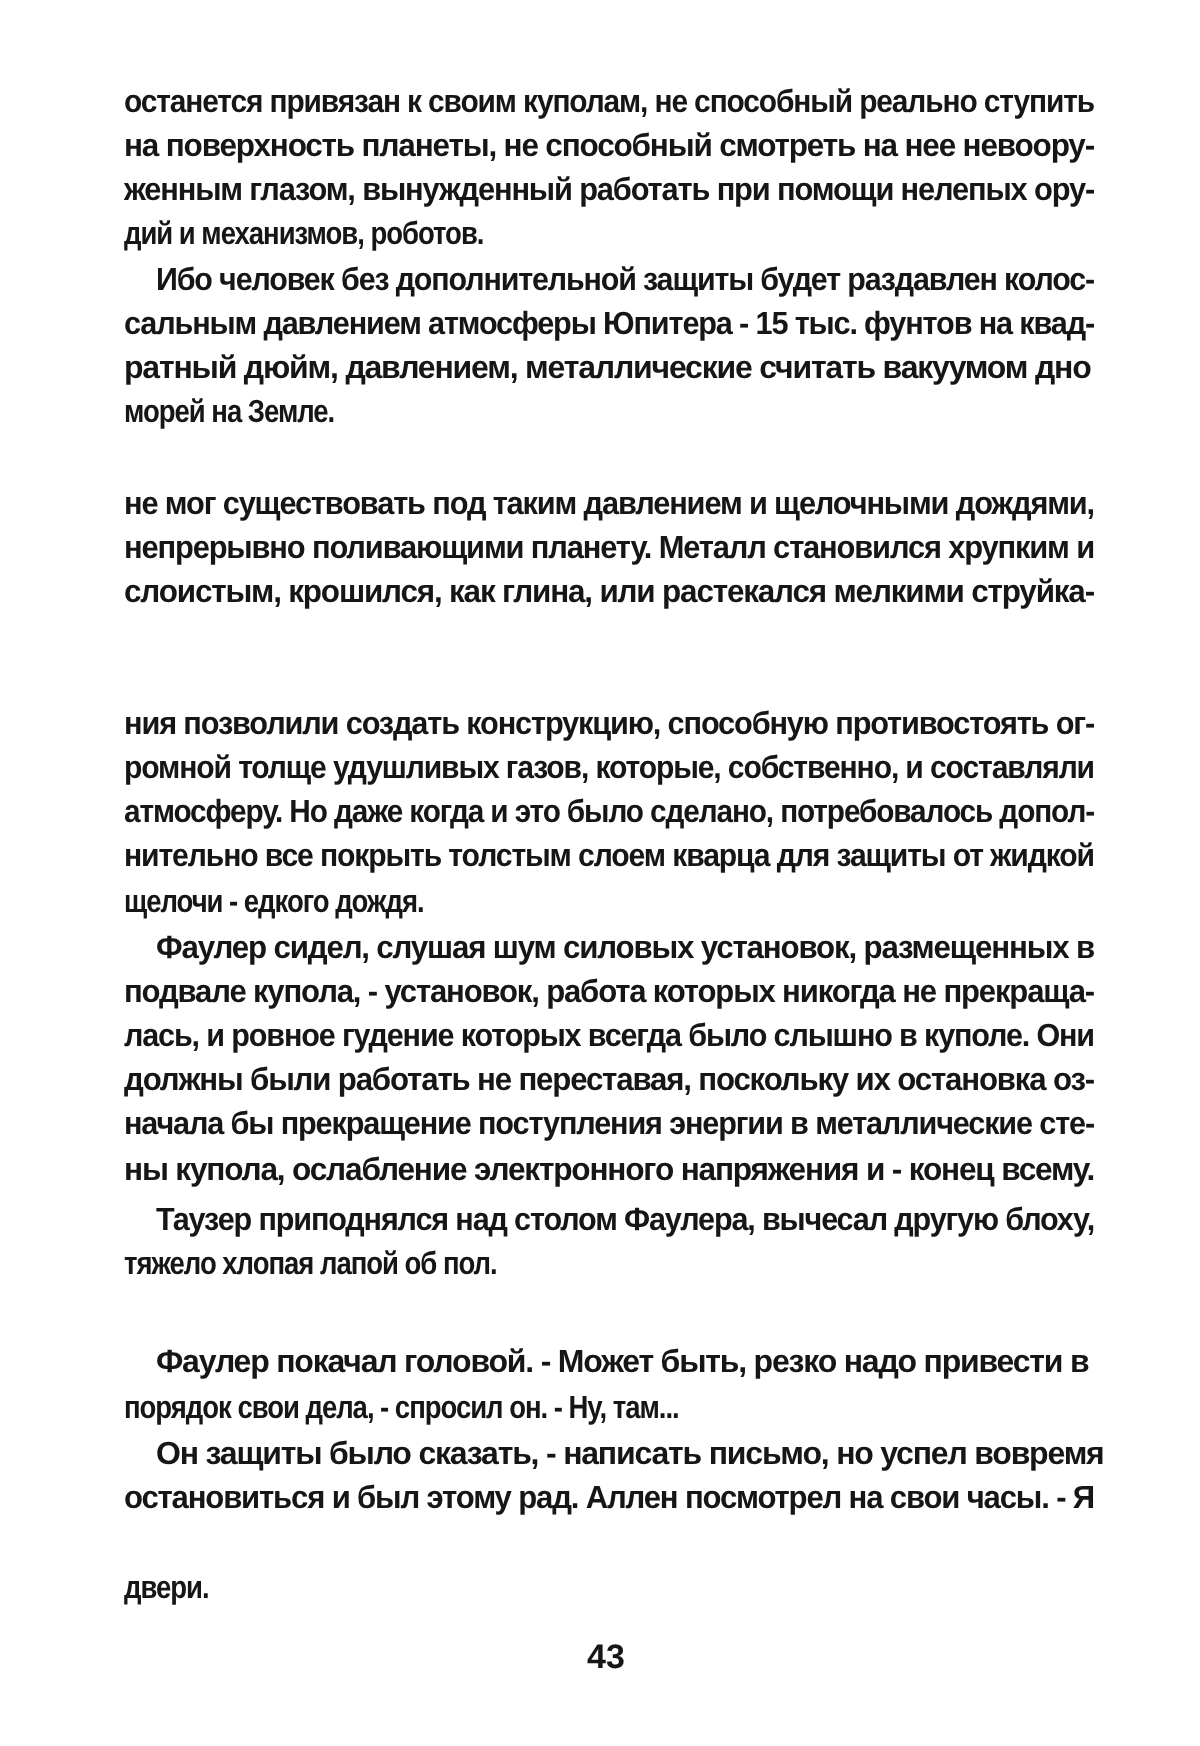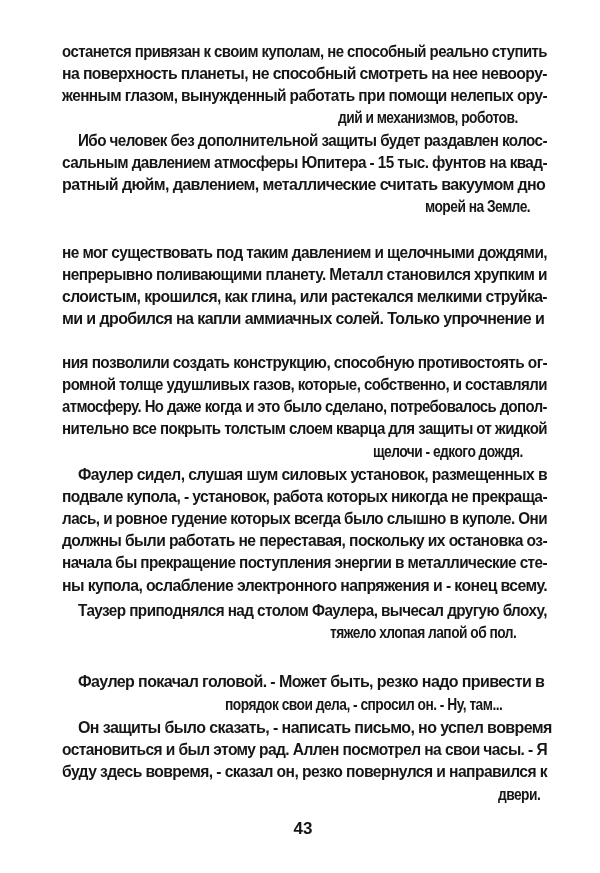--- a/index.html
+++ b/index.html
@@ -15,21 +15,21 @@
     font-weight: bold;
     font-size: 16px;
     color: #161616;
     white-space: nowrap;
     letter-spacing: -0.6px;
     word-spacing: 0px;
     transform-origin: left center;
   }
   .line.full { text-align: justify; text-align-last: justify; }
   .line.indent { left: 78px; width: 469px; }
-  .line.last { text-align: right; }
+  .line.last { text-align: left; }
   .page-number {
     position: absolute;
     left: 0; width: 606px;
     top: 819px;
     text-align: center;
     font-family: "Liberation Sans", "DejaVu Sans", sans-serif;
     font-weight: bold;
     font-size: 17px;
     color: #161616;
   }
@@ -45,21 +45,20 @@
   <div class="line last" style="top:107px"><span style="white-space: nowrap; display: inline-block; transform-origin: left center; transform: scaleX(0.86);">дий и механизмов, роботов.</span></div>
 
   <div class="line full indent" style="top:130px"><span style="white-space: nowrap; display: inline-block; transform-origin: left center; transform: scaleX(0.950625);">Ибо человек без дополнительной защиты будет раздавлен колос-</span></div>
   <div class="line full" style="top:152px"><span style="white-space: nowrap; display: inline-block; transform-origin: left center; transform: scaleX(0.957345);">сальным давлением атмосферы Юпитера - 15 тыс. фунтов на квад-</span></div>
   <div class="line full" style="top:174px"><span style="white-space: nowrap; display: inline-block; transform-origin: left center; transform: scaleX(1);">ратный дюйм, давлением, металлические считать вакуумом дно</span></div>
   <div class="line last" style="top:196px"><span style="white-space: nowrap; display: inline-block; transform-origin: left center; transform: scaleX(0.86);">морей на Земле.</span></div>
 
   <div class="line full" style="top:242px"><span style="white-space: nowrap; display: inline-block; transform-origin: left center; transform: scaleX(0.961556);">не мог существовать под таким давлением и щелочными дождями,</span></div>
   <div class="line full" style="top:264px"><span style="white-space: nowrap; display: inline-block; transform-origin: left center; transform: scaleX(0.964364);">непрерывно поливающими планету. Металл становился хрупким и</span></div>
   <div class="line full" style="top:286px"><span style="white-space: nowrap; display: inline-block; transform-origin: left center; transform: scaleX(0.982714);">слоистым, крошился, как глина, или растекался мелкими струйка-</span></div>
-  <div class="line full" style="top:308px"><span style="white-space: nowrap; display: inline-block; transform-origin: left center; transform: scaleX(1);">ми и дробился на капли аммиачных солей. Только упрочнение и</span></div>
   <div class="line full" style="top:352px"><span style="white-space: nowrap; display: inline-block; transform-origin: left center; transform: scaleX(0.959832);">ния позволили создать конструкцию, способную противостоять ог-</span></div>
   <div class="line full" style="top:374px"><span style="white-space: nowrap; display: inline-block; transform-origin: left center; transform: scaleX(0.940407);">ромной толще удушливых газов, которые, собственно, и составляли</span></div>
   <div class="line full" style="top:396px"><span style="white-space: nowrap; display: inline-block; transform-origin: left center; transform: scaleX(0.930233);">атмосферу. Но даже когда и это было сделано, потребовалось допол-</span></div>
   <div class="line full" style="top:418px"><span style="white-space: nowrap; display: inline-block; transform-origin: left center; transform: scaleX(0.941862);">нительно все покрыть толстым слоем кварца для защиты от жидкой</span></div>
   <div class="line last" style="top:441px"><span style="white-space: nowrap; display: inline-block; transform-origin: left center; transform: scaleX(0.86);">щелочи - едкого дождя.</span></div>
 
   <div class="line full indent" style="top:464px"><span style="white-space: nowrap; display: inline-block; transform-origin: left center; transform: scaleX(0.977211);">Фаулер сидел, слушая шум силовых установок, размещенных в</span></div>
   <div class="line full" style="top:486px"><span style="white-space: nowrap; display: inline-block; transform-origin: left center; transform: scaleX(0.971214);">подвале купола, - установок, работа которых никогда не прекраща-</span></div>
   <div class="line full" style="top:530px"><span style="white-space: nowrap; display: inline-block; transform-origin: left center; transform: scaleX(0.975273);">должны были работать не переставая, поскольку их остановка оз-</span></div>
   <div class="line full" style="top:508px"><span style="white-space: nowrap; display: inline-block; transform-origin: left center; transform: scaleX(0.95449);">лась, и ровное гудение которых всегда было слышно в куполе. Они</span></div>
@@ -68,17 +67,16 @@
 
   <div class="line full indent" style="top:600px"><span style="white-space: nowrap; display: inline-block; transform-origin: left center; transform: scaleX(0.955102);">Таузер приподнялся над столом Фаулера, вычесал другую блоху,</span></div>
   <div class="line last" style="top:622px"><span style="white-space: nowrap; display: inline-block; transform-origin: left center; transform: scaleX(0.86);">тяжело хлопая лапой об пол.</span></div>
 
 
   <div class="line full indent" style="top:671px"><span style="white-space: nowrap; display: inline-block; transform-origin: left center; transform: scaleX(1);">Фаулер покачал головой. - Может быть, резко надо привести в</span></div>
   <div class="line last" style="top:694px"><span style="white-space: nowrap; display: inline-block; transform-origin: left center; transform: scaleX(0.86);">порядок свои дела, - спросил он. - Ну, там...</span></div>
 
   <div class="line full indent" style="top:717px"><span style="white-space: nowrap; display: inline-block; transform-origin: left center; transform: scaleX(1);">Он защиты было сказать, - написать письмо, но успел вовремя</span></div>
   <div class="line full" style="top:739px"><span style="white-space: nowrap; display: inline-block; transform-origin: left center; transform: scaleX(0.971518);">остановиться и был этому рад. Аллен посмотрел на свои часы. - Я</span></div>
-  <div class="line full" style="top:761px"><span style="white-space: nowrap; display: inline-block; transform-origin: left center; transform: scaleX(0.978995);">буду здесь вовремя, - сказал он, резко повернулся и направился к</span></div>
   <div class="line last" style="top:784px"><span style="white-space: nowrap; display: inline-block; transform-origin: left center; transform: scaleX(0.86);">двери.</span></div>
 
   <div class="page-number">43</div>
 </div>
 
 </body></html>

